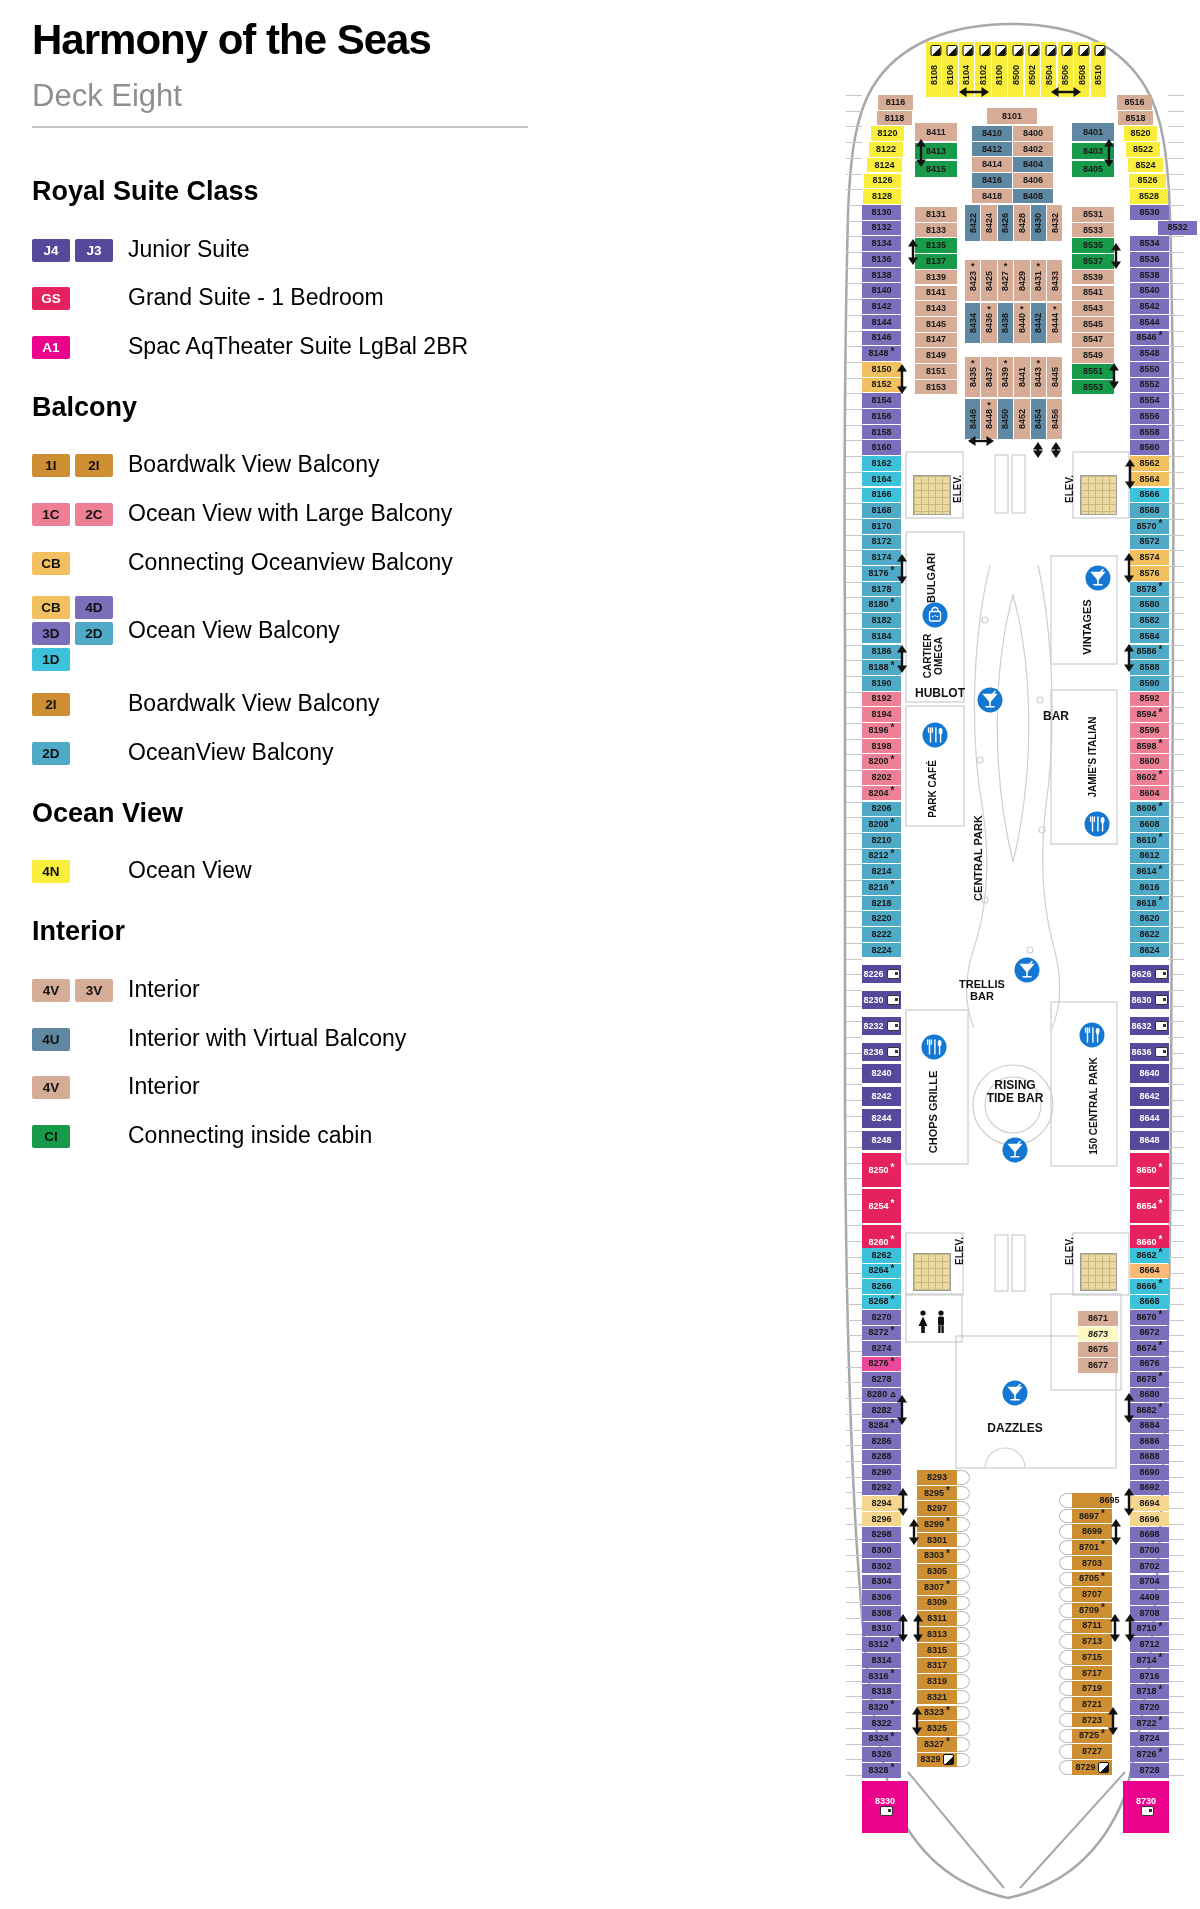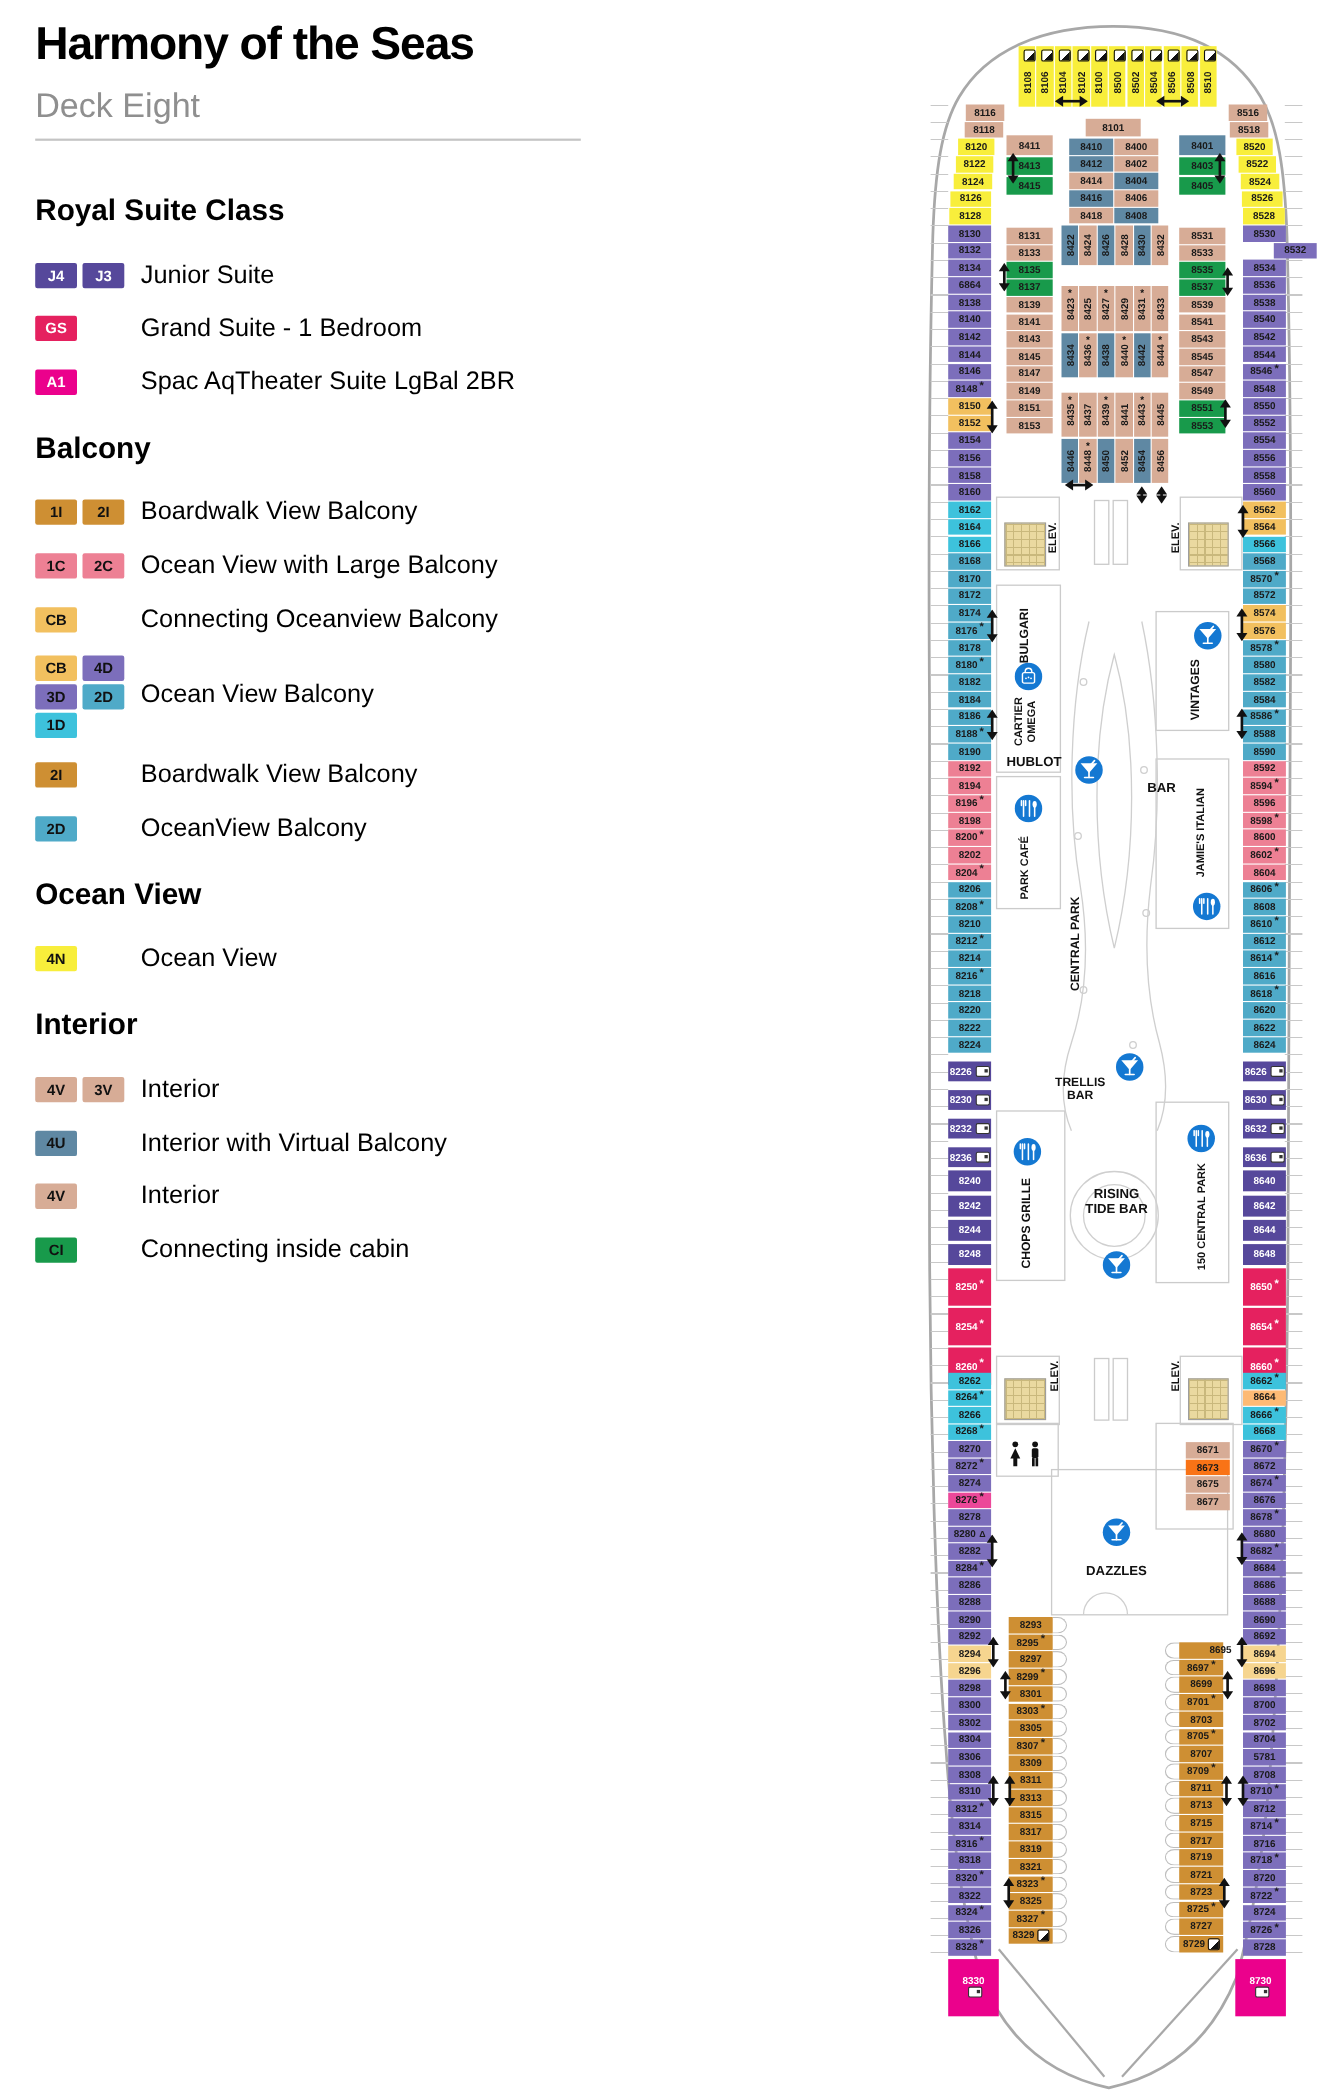--- a/index.html
+++ b/index.html
@@ -167,21 +167,21 @@
       <div class="cell" style="left: 862px; top: 204.9px; width: 39px; height: 14.7px; background: rgb(124, 110, 187);">
         <span>8130</span>
       </div>
       <div class="cell" style="left: 862px; top: 220.6px; width: 39px; height: 14.7px; background: rgb(124, 110, 187);">
         <span>8132</span>
       </div>
       <div class="cell" style="left: 862px; top: 236.3px; width: 39px; height: 14.7px; background: rgb(124, 110, 187);">
         <span>8134</span>
       </div>
       <div class="cell" style="left: 862px; top: 252px; width: 39px; height: 14.7px; background: rgb(124, 110, 187);">
-        <span>6864</span>
+        <span>8136</span>
       </div>
       <div class="cell" style="left: 862px; top: 267.7px; width: 39px; height: 14.7px; background: rgb(124, 110, 187);">
         <span>8138</span>
       </div>
       <div class="cell" style="left: 862px; top: 283.4px; width: 39px; height: 14.7px; background: rgb(124, 110, 187);">
         <span>8140</span>
       </div>
       <div class="cell" style="left: 862px; top: 299.1px; width: 39px; height: 14.7px; background: rgb(124, 110, 187);">
         <span>8142</span>
       </div>
@@ -775,21 +775,21 @@
       <div class="cell" style="left: 1130px; top: 1543.1px; width: 39px; height: 14.7px; background: rgb(124, 110, 187);">
         <span>8700</span>
       </div>
       <div class="cell" style="left: 1130px; top: 1558.8px; width: 39px; height: 14.7px; background: rgb(124, 110, 187);">
         <span>8702</span>
       </div>
       <div class="cell" style="left: 1130px; top: 1574.5px; width: 39px; height: 14.7px; background: rgb(124, 110, 187);">
         <span>8704</span>
       </div>
       <div class="cell" style="left: 1130px; top: 1590.2px; width: 39px; height: 14.7px; background: rgb(124, 110, 187);">
-        <span>5781</span>
+        <span>4409</span>
       </div>
       <div class="cell" style="left: 1130px; top: 1605.9px; width: 39px; height: 14.7px; background: rgb(124, 110, 187);">
         <span>8708</span>
       </div>
       <div class="cell" style="left: 1130px; top: 1621.6px; width: 39px; height: 14.7px; background: rgb(124, 110, 187);">
         <span>8710</span>
         <span class="star">*</span>
       </div>
       <div class="cell" style="left: 1130px; top: 1637.3px; width: 39px; height: 14.7px; background: rgb(124, 110, 187);">
         <span>8712</span>
@@ -947,21 +947,21 @@
       </div>
       <div class="cell" style="left: 1013px; top: 173.1px; width: 40px; height: 14.7px; background: rgb(215, 172, 150);">
         <span>8406</span>
       </div>
       <div class="cell" style="left: 1013px; top: 188.8px; width: 40px; height: 14.7px; background: rgb(95, 136, 163);">
         <span>8408</span>
       </div>
       <div class="cell" style="left: 1078px; top: 1311px; width: 40px; height: 14.7px; background: rgb(215, 172, 150);">
         <span>8671</span>
       </div>
-      <div class="cell" style="left: 1078px; top: 1326.7px; width: 40px; height: 14.7px; background: #f97316;">
+      <div class="cell" style="left: 1078px; top: 1326.7px; width: 40px; height: 14.7px; background: #fef9c3; font-style: italic;">
         <span>8673</span>
       </div>
       <div class="cell" style="left: 1078px; top: 1342.4px; width: 40px; height: 14.7px; background: rgb(215, 172, 150);">
         <span>8675</span>
       </div>
       <div class="cell" style="left: 1078px; top: 1358.1px; width: 40px; height: 14.7px; background: rgb(215, 172, 150);">
         <span>8677</span>
       </div>
       <div class="cell" style="left: 917px; top: 1470px; width: 40px; height: 14.7px; background: rgb(206, 143, 51);">
         <span>8293</span>

